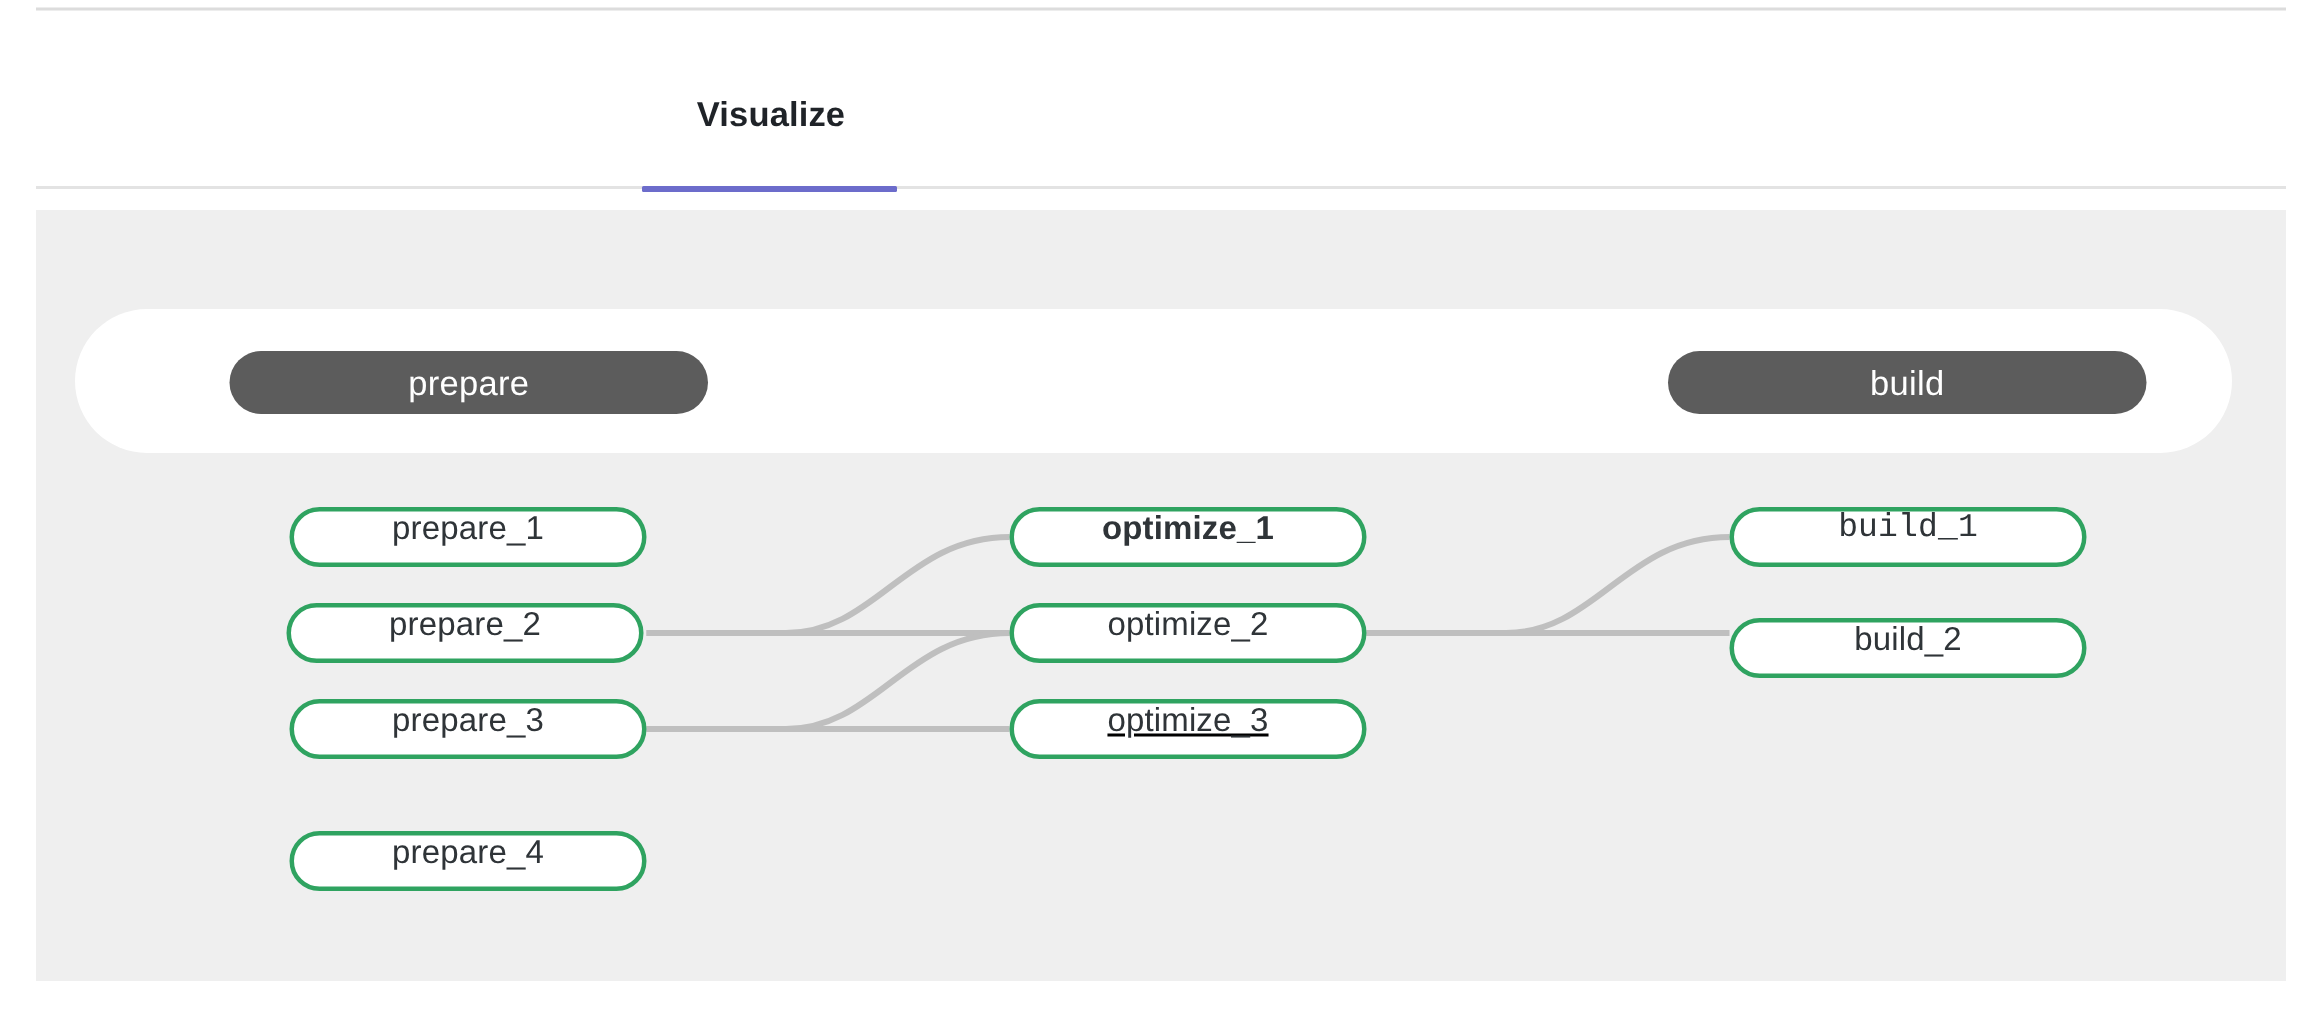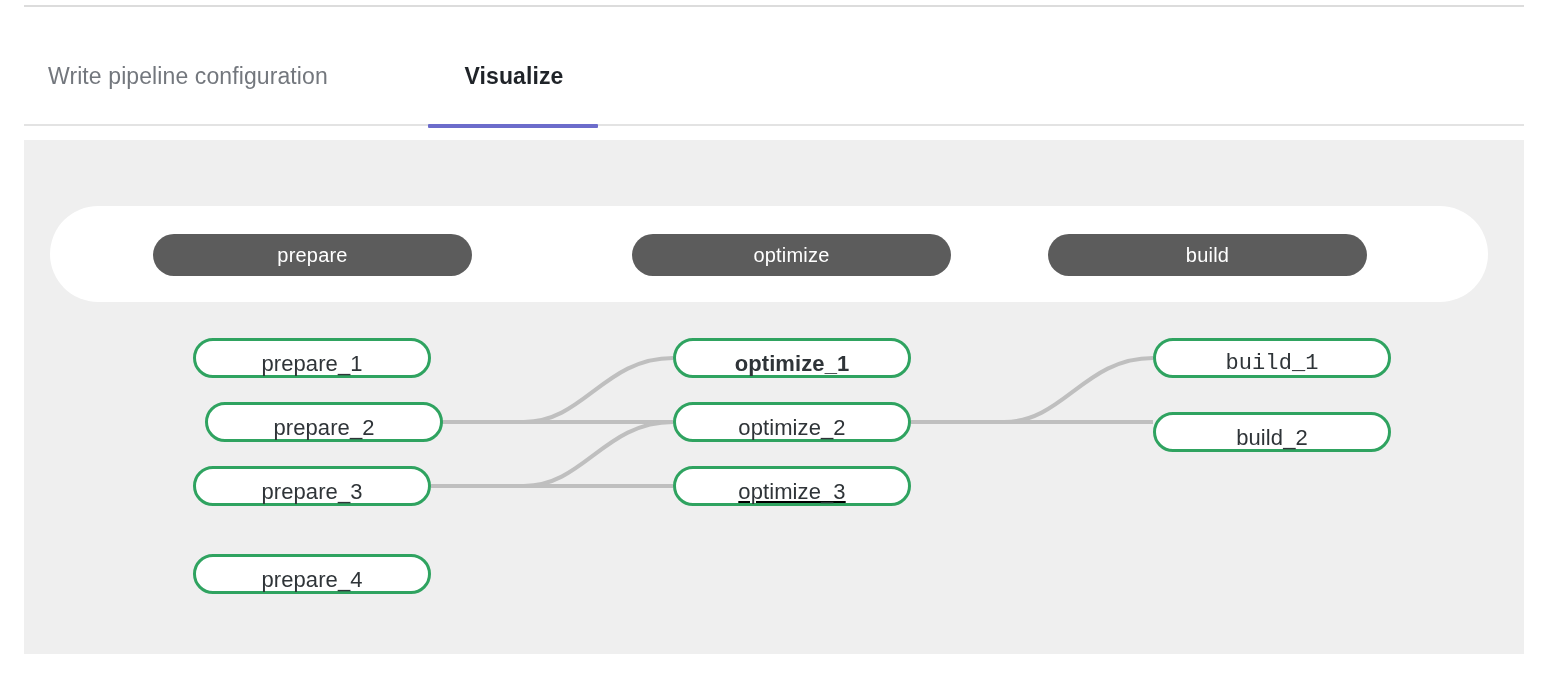--- a/index.html
+++ b/index.html
@@ -102,21 +102,21 @@
     height: 42px;
     background: #5c5c5c;
     border-radius: 21px;
     display: flex;
     align-items: center;
     justify-content: center;
     cursor: default;
   }
   .stage-pill span {
     color: #ffffff;
-    font-size: 20px;
+    font-size: 23px;
     line-height: 23px;
     letter-spacing: 0.2px;
     white-space: nowrap;
   }
 
   
   .edges {
     position: absolute;
     left: 0;
     top: 0;
@@ -133,77 +133,71 @@
 
   
   .node {
     position: absolute;
     height: 40px;
     background: #ffffff;
     border: 3px solid #2fa360;
     border-radius: 20px;
     box-sizing: border-box;
     display: flex;
-    align-items: flex-end;
+    align-items: flex-start;
     justify-content: center;
     cursor: pointer;
   }
   .node span {
     color: #2f3438;
     font-size: 22px;
     line-height: 22px;
     letter-spacing: 0.1px;
     white-space: nowrap;
   }
 </style>
 </head>
 <body>
 
 <div class="top-rule"></div>
 
 <div class="tab-bar">
-  <div class="tab tab-inactive" id="tab-write">
-    <span class="tab-label">Write pipeline configuration</span>
-  </div>
   <div class="tab tab-active" id="tab-visual">
     <span class="tab-label">Visualize</span>
     <div class="tab-underline"></div>
   </div>
 </div>
 
 <div class="canvas">
 
   <div class="stage-strip"></div>
 
   <div class="stage-pill" style="left:129px; width:319px;">
     <span>prepare</span>
   </div>
-  <div class="stage-pill" style="left:608px; width:319px;">
-    <span>optimize</span>
-  </div>
-  <div class="stage-pill" style="left:1024px; width:319px;">
+  <div class="stage-pill" style="left:1088px; width:319px;">
     <span>build</span>
   </div>
 
   <svg class="edges" viewBox="0 0 1500 514">
     <g id="edge-group">
         <path d="M 407 282 L 500 282 C 560 282 580 218 649 218"></path>
         <path d="M 407 282 L 649 282"></path>
         <path d="M 407 346 L 500 346 C 560 346 580 282 649 282"></path>
         <path d="M 407 346 L 649 346"></path>
         <path d="M 887 282 L 980 282 C 1040 282 1060 218 1129 218"></path>
         <path d="M 887 282 L 1129 282"></path>
       </g>
   </svg>
 
   <div id="node-layer">
       <div class="node" style="left: 169px; top: 198px; width: 238px;">
         <span>prepare_1</span>
       </div>
-      <div class="node" style="left: 181px; top: 262px; width: 238px;">
+      <div class="node" style="left: 167px; top: 262px; width: 238px;">
         <span>prepare_2</span>
       </div>
       <div class="node" style="left: 169px; top: 326px; width: 238px;">
         <span>prepare_3</span>
       </div>
       <div class="node" style="left: 169px; top: 390px; width: 238px; margin-top: 24px;">
         <span>prepare_4</span>
       </div>
       <div class="node" style="left: 649px; top: 198px; width: 238px; font-weight: bold;">
         <span>optimize_1</span>

